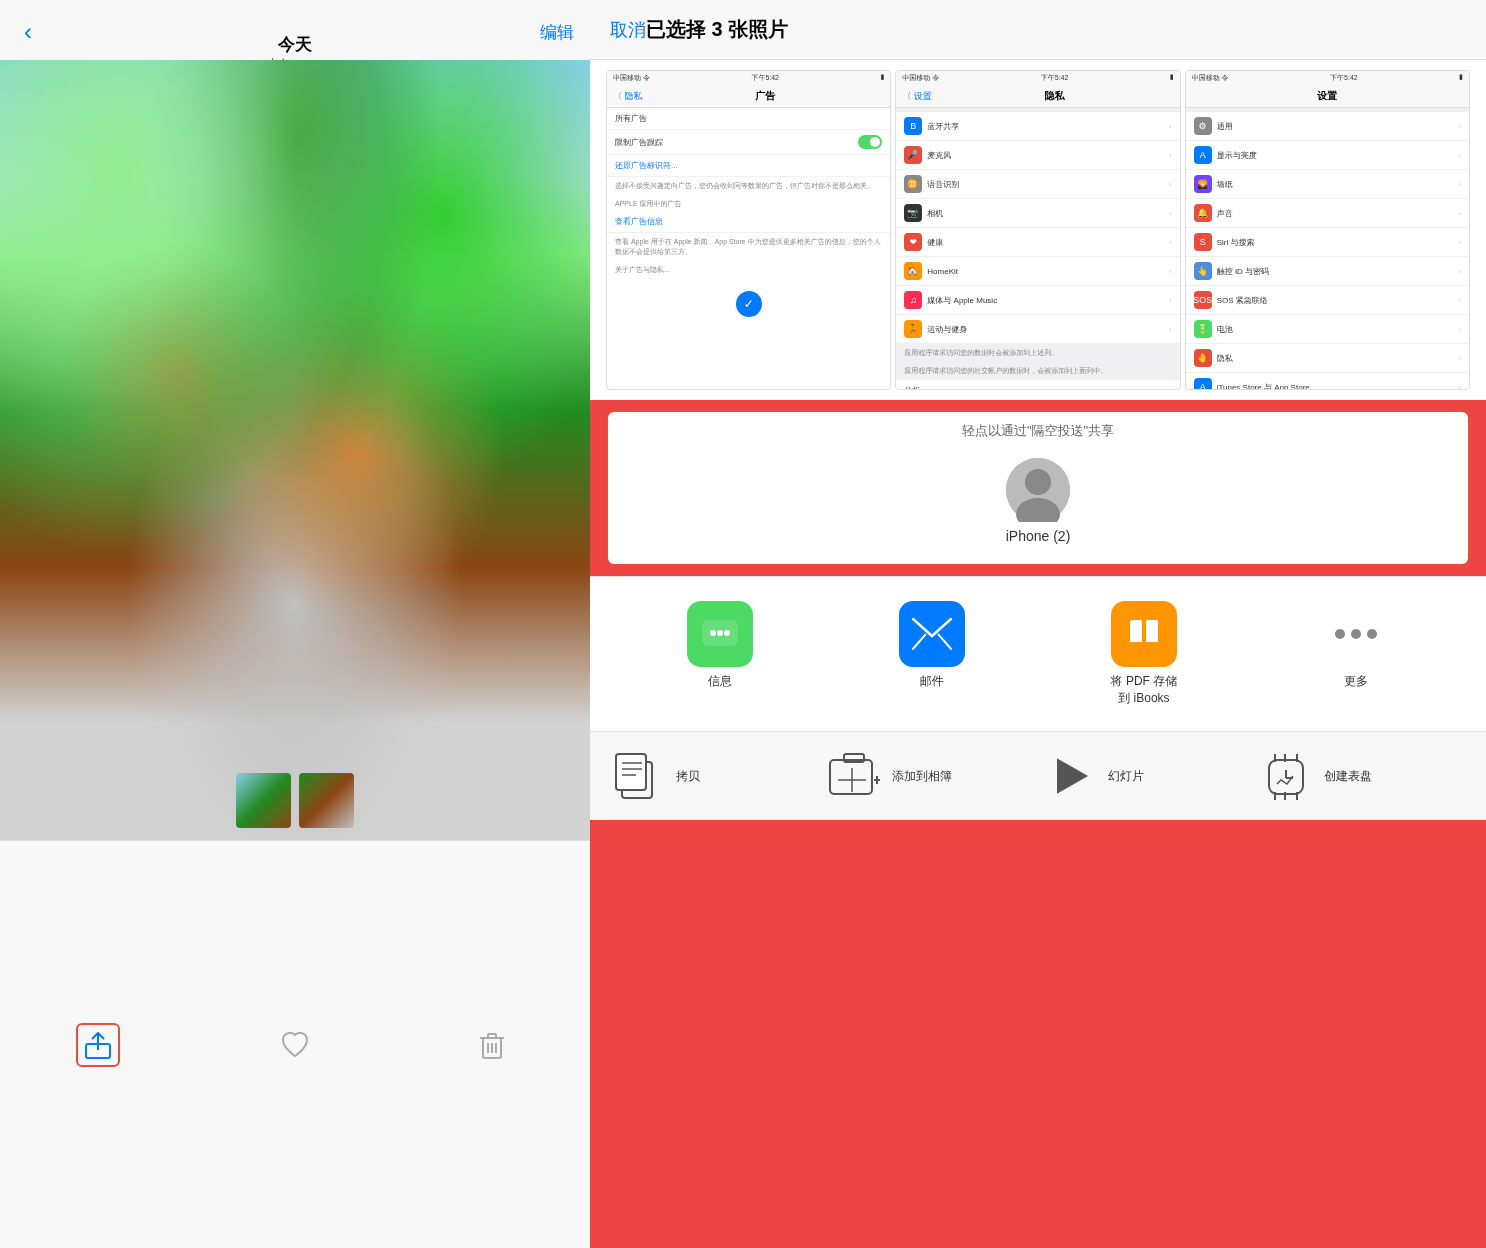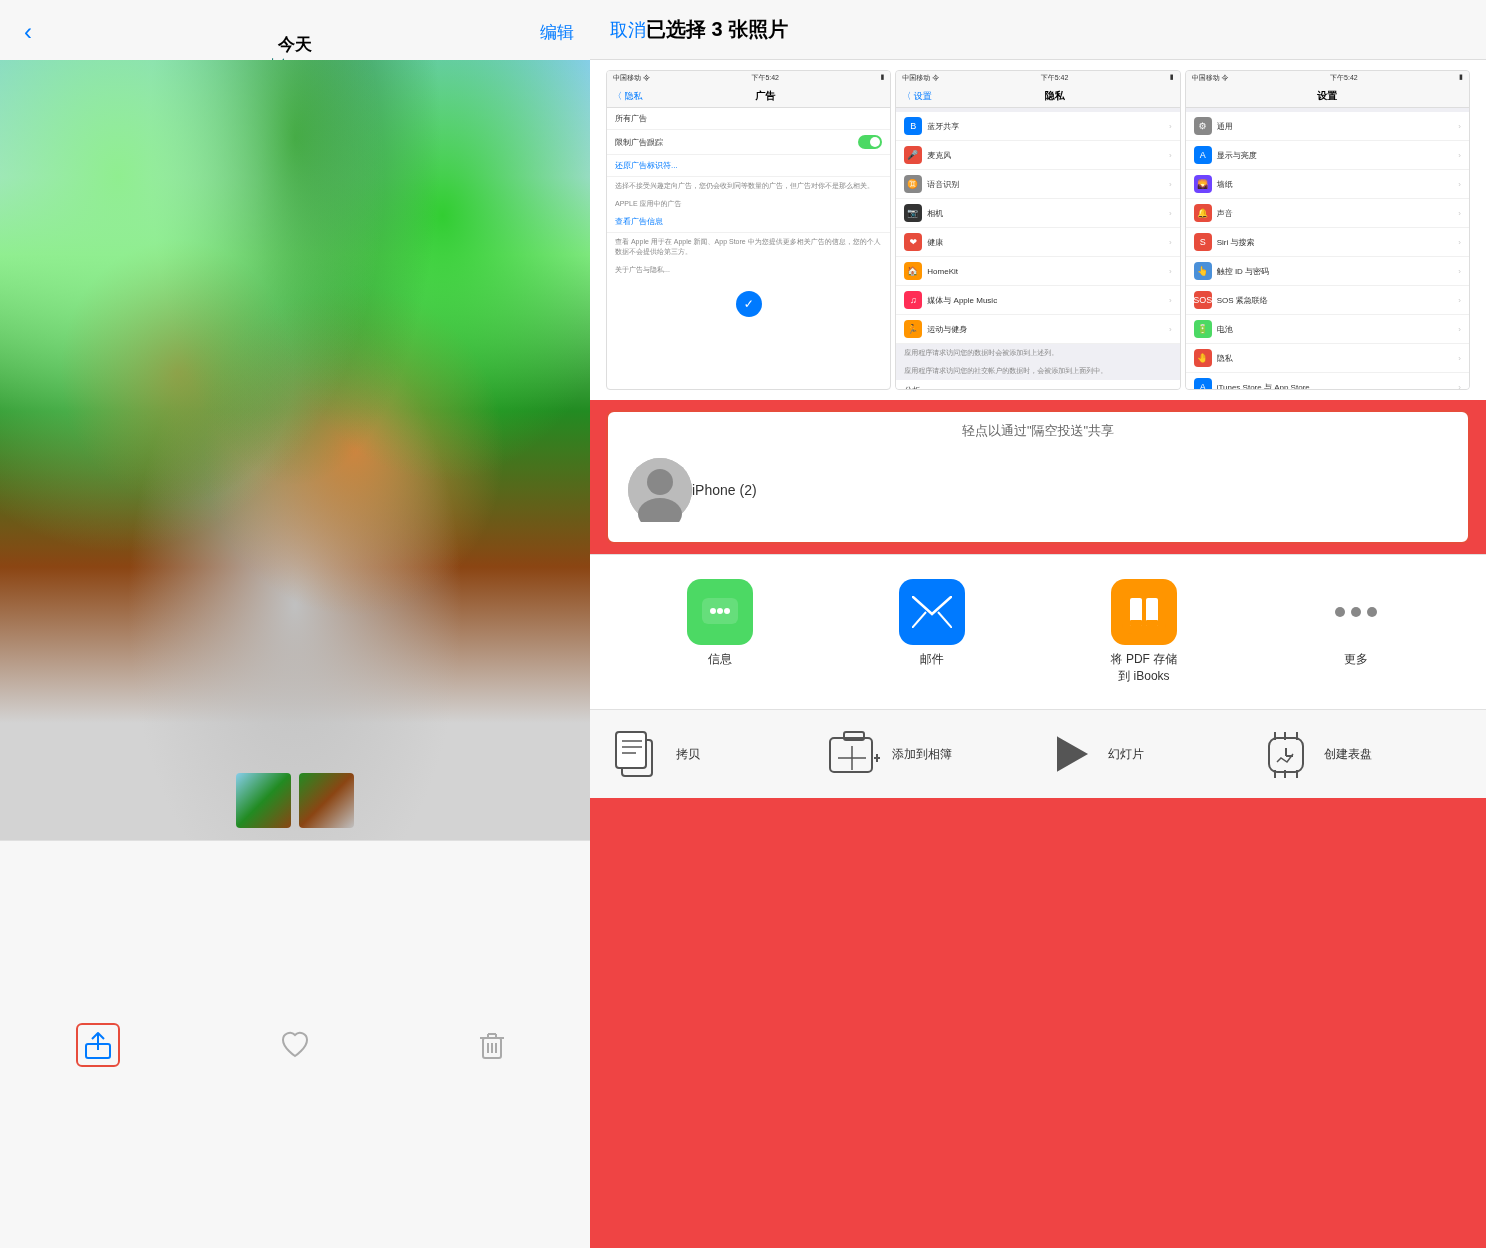--- a/index.html
+++ b/index.html
@@ -292,22 +292,23 @@
       padding: 10px;
     }
     .airdrop-hint {
       text-align: center;
       color: #666;
       font-size: 13px;
       margin-bottom: 8px;
     }
     .airdrop-device {
       display: flex;
-      flex-direction: row;
-      align-items: center;
+      flex-direction: column;
+      align-items: center;
+      gap: 6px;
       padding: 10px;
     }
     .avatar-circle {
       width: 64px;
       height: 64px;
       background: #bbb;
       border-radius: 50%;
       display: flex;
       align-items: center;
       justify-content: center;

